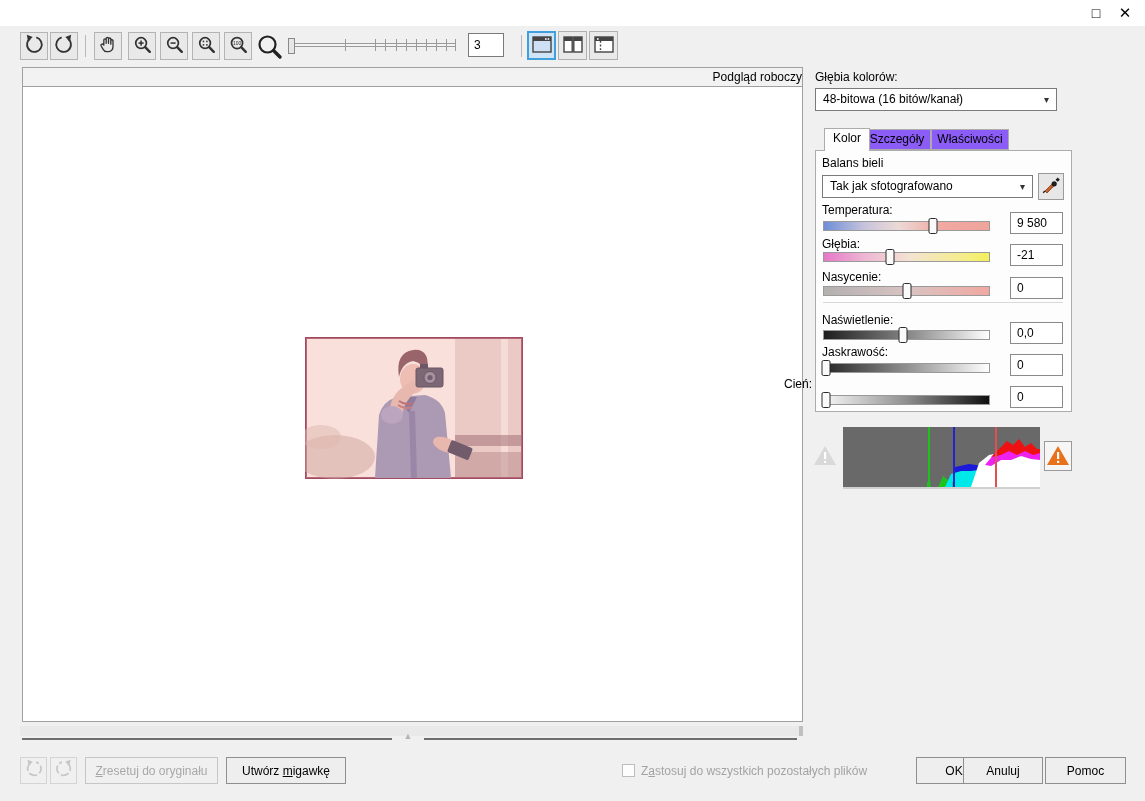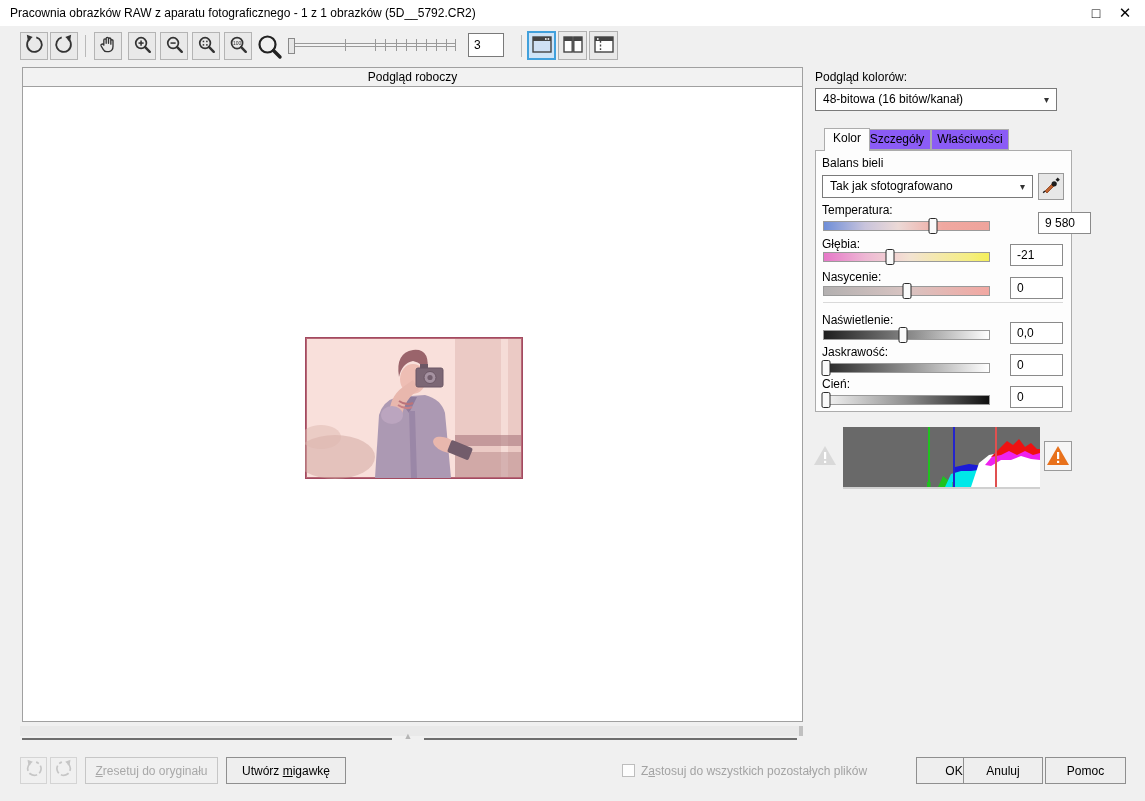--- a/index.html
+++ b/index.html
@@ -18,21 +18,21 @@
         box-sizing:border-box;display:flex;align-items:center;justify-content:center;}
   .viewbtn.sel{background:#cfe4f7;border:2px solid #41a0dc;}
   .zoominput{position:absolute;left:468px;top:33px;width:36px;height:24px;border:1px solid #7a7a7a;
         box-sizing:border-box;font-family:inherit;font-size:12px;padding-left:5px;background:#fff;}
   .zslider{position:absolute;left:288px;top:38px;width:168px;height:16px;}
   .zgroove{position:absolute;left:0;top:5px;width:168px;height:4px;background:#f3f3f3;border:1px solid #9a9a9a;box-sizing:border-box;}
   .ztick{position:absolute;top:1px;width:1px;height:12px;background:#9a9a9a;}
   .zthumb{position:absolute;left:0;top:0;width:7px;height:16px;background:#e6e6e6;border:1px solid #8a8a8a;box-sizing:border-box;}
   
   .preview-head{position:absolute;left:22px;top:67px;width:781px;height:20px;background:#f2f2f2;
-        border:1px solid #a0a0a0;box-sizing:border-box;text-align:center;line-height:18px;}
+        border:1px solid #a0a0a0;box-sizing:border-box;text-align:right;line-height:18px;}
   .preview-body{position:absolute;left:22px;top:86px;width:781px;height:636px;background:#fff;
         border:1px solid #a0a0a0;box-sizing:border-box;}
   .scrollstrip{position:absolute;left:20px;top:726px;width:783px;height:10px;background:#e9e9e9;}
   .scrollnub{position:absolute;right:0;top:0;width:4px;height:10px;background:#c0c0c0;}
   .divline{position:absolute;top:738px;height:2px;background:#6e6e6e;}
   .divtri{position:absolute;left:398px;top:731px;width:20px;text-align:center;color:#b5b5b5;font-size:9px;}
   
   .rlabel{position:absolute;font-size:12px;white-space:nowrap;}
   .dd{position:absolute;height:23px;background:#fff;border:1px solid #7a7a7a;box-sizing:border-box;
       line-height:21px;padding-left:7px;cursor:default;}
@@ -73,21 +73,20 @@
   .mn{text-decoration:underline;}
   .chk{position:absolute;left:622px;top:764px;width:13px;height:13px;background:#fdfdfd;border:1px solid #bdbdbd;box-sizing:border-box;}
   .chklabel{position:absolute;left:641px;top:764px;color:#a3a3a3;}
 </style>
 </head>
 <body>
 
 <div id="app">
 
   <div class="titlebar">
-    <span class="title">Pracownia obrazków RAW z aparatu fotograficznego - 1 z 1 obrazków (5D__5792.CR2)</span>
     <span class="winbtn" style="left:1085px">□</span>
     <span class="winbtn" style="left:1114px;font-size:15px">✕</span>
   </div>
 
   <div class="tbtn" style="left:20px">
     <span>
       <svg width="22" height="22" viewBox="0 0 24 24">
           <path d="M7.6 5.2 A8 8 0 1 0 14.5 3.8" fill="none" stroke="#333" stroke-width="2"></path>
           <polygon points="4.2,0.8 10.6,3.2 5.4,8.2" fill="#333"></polygon>
         </svg>
@@ -234,21 +233,21 @@
       <rect x="1" y="1" width="216" height="140" fill="#f3c4bd" opacity="0.25"></rect>
     </svg>
   </div>
   <div class="scrollstrip">
     <div class="scrollnub"></div>
   </div>
   <div class="divline" style="left:22px;width:370px"></div>
   <div class="divtri">▲</div>
   <div class="divline" style="left:424px;width:373px"></div>
 
-  <div class="rlabel" style="left:815px;top:70px">Podgląd kolorów:</div>
+  <div class="rlabel" style="left:815px;top:70px">Głębia kolorów:</div>
   <div class="dd" style="left:815px;top:88px;width:242px">
     <span>48-bitowa (16 bitów/kanał)</span>
     <span class="arr">▾</span>
   </div>
 
   <div class="tab active" style="left:824px;width:46px">
     <span>Kolor</span>
   </div>
   <div class="tab" style="left:863px;width:68px">
     <span>Szczegóły</span>
@@ -272,21 +271,21 @@
           <rect x="15.2" y="3.2" width="3" height="3" fill="#1d1d1d" transform="rotate(45 16.7 4.7)"></rect>
           <line x1="4" y1="16" x2="2.2" y2="17.8" stroke="#1d1d1d" stroke-width="1.4"></line>
         </svg>
     </span>
   </div>
 
   <div class="rlabel" style="left:822px;top:203px;z-index:2">Temperatura:</div>
   <div class="track grad-temp" style="top:221px">
     <div class="thumb" style="left: 66%;"></div>
   </div>
-  <input class="valbox" style="top: 212px; margin-left: 28px;" value="9 580">
+  <input class="valbox" style="top: 212px;" value="9 580">
 
   <div class="rlabel" style="left:822px;top:237px;z-index:2">Głębia:</div>
   <div class="track grad-tint" style="top:252px">
     <div class="thumb" style="left: 40%;"></div>
   </div>
   <input class="valbox" style="top: 244px;" value="-21">
 
   <div class="rlabel" style="left:822px;top:270px;z-index:2">Nasycenie:</div>
   <div class="track grad-sat" style="top:286px">
     <div class="thumb" style="left: 50%;"></div>
@@ -300,21 +299,21 @@
     <div class="thumb" style="left: 48%;"></div>
   </div>
   <input class="valbox" style="top: 322px;" value="0,0">
 
   <div class="rlabel" style="left:822px;top:345px;z-index:2">Jaskrawość:</div>
   <div class="track grad-bright" style="top:363px">
     <div class="thumb" style="left: 1%;"></div>
   </div>
   <input class="valbox" style="top: 354px;" value="0">
 
-  <div class="rlabel" style="left:822px;top:377px;z-index:2">Cień:</div>
+  <div class="rlabel" style="left:784px;top:377px;z-index:2">Cień:</div>
   <div class="track grad-shadow" style="top:395px">
     <div class="thumb" style="left: 1%;"></div>
   </div>
   <input class="valbox" style="top: 386px;" value="0">
 
   <div class="warnbtn" style="left:812px;top:443px;width:26px;height:26px">
     <span>
       <svg width="24" height="22" viewBox="0 0 24 22">
           <polygon points="12,2 23,21 1,21" fill="#d9d9d9"></polygon>
           <rect x="11" y="8" width="2.2" height="7" fill="#fff"></rect>

